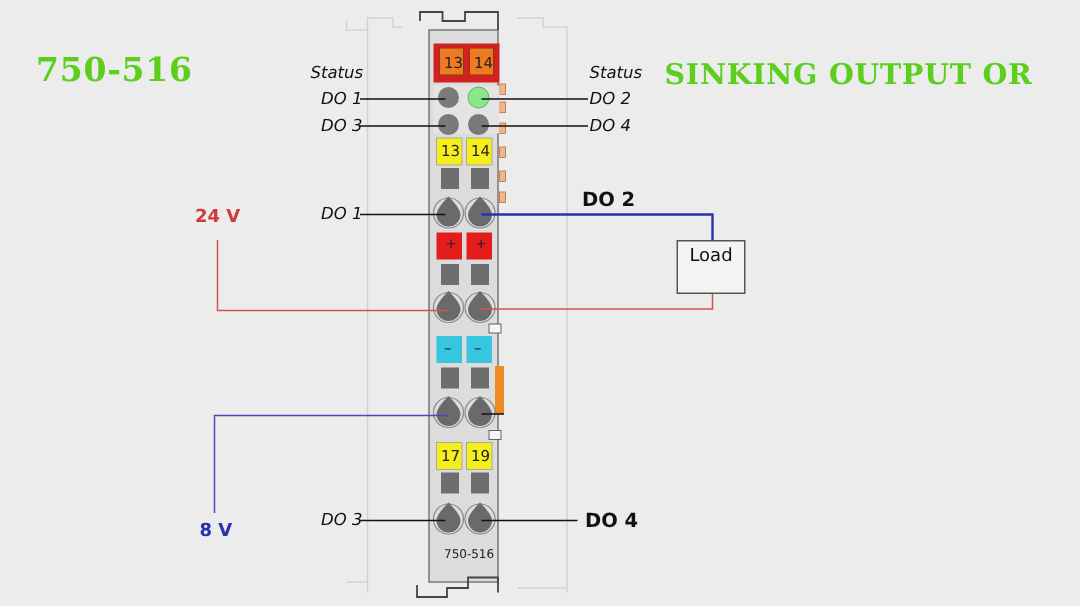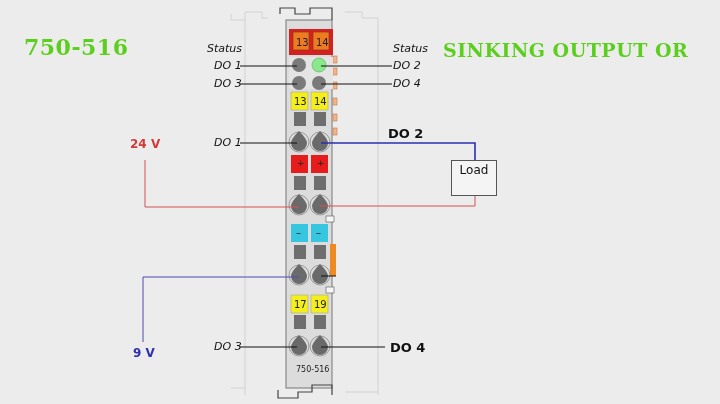--- a/index.html
+++ b/index.html
@@ -166,15 +166,15 @@
   <div class="lbl" style="left:214px;top:77px;">DO 3</div>
   <div class="lbl" style="left:393px;top:42px;">Status</div>
   <div class="lbl" style="left:393px;top:59px;">DO 2</div>
   <div class="lbl" style="left:393px;top:77px;">DO 4</div>
 
   <div class="lbl" style="left:214px;top:136px;">DO 1</div>
   <div class="lbl-big" style="left:388px;top:126px;">DO 2</div>
   <div class="lbl" style="left:214px;top:340px;">DO 3</div>
   <div class="lbl-big" style="left:390px;top:340px;">DO 4</div>
   <div class="volt" style="left:130px;top:137px;color:#d23a3a;">24 V</div>
-  <div class="volt" style="left:133px;top:346px;color:#2b2fb0;">9 V</div>
+  <div class="volt" style="left:133px;top:346px;color:#2b2fb0;">8 V</div>
   <div class="load-box">Load</div>
 </div>
 
 </body></html>

